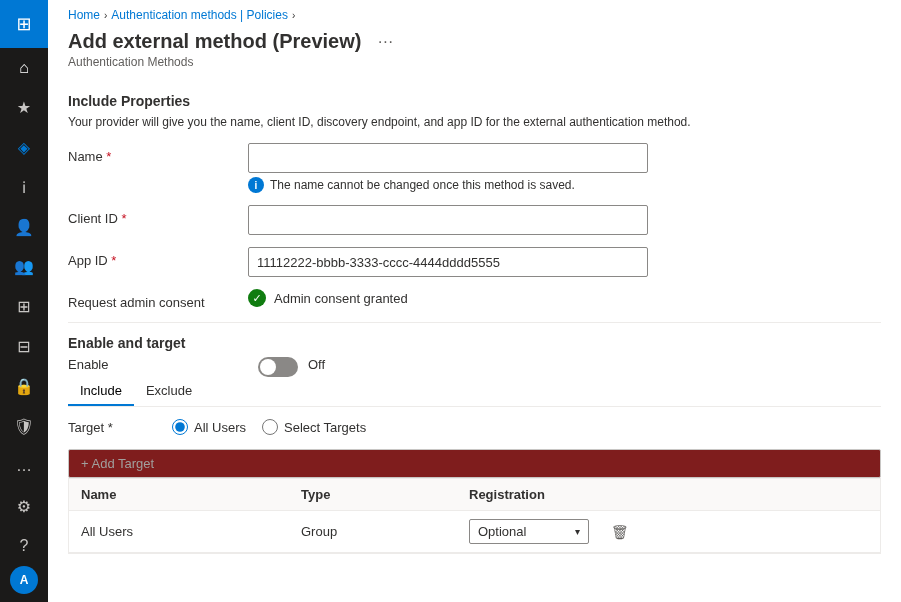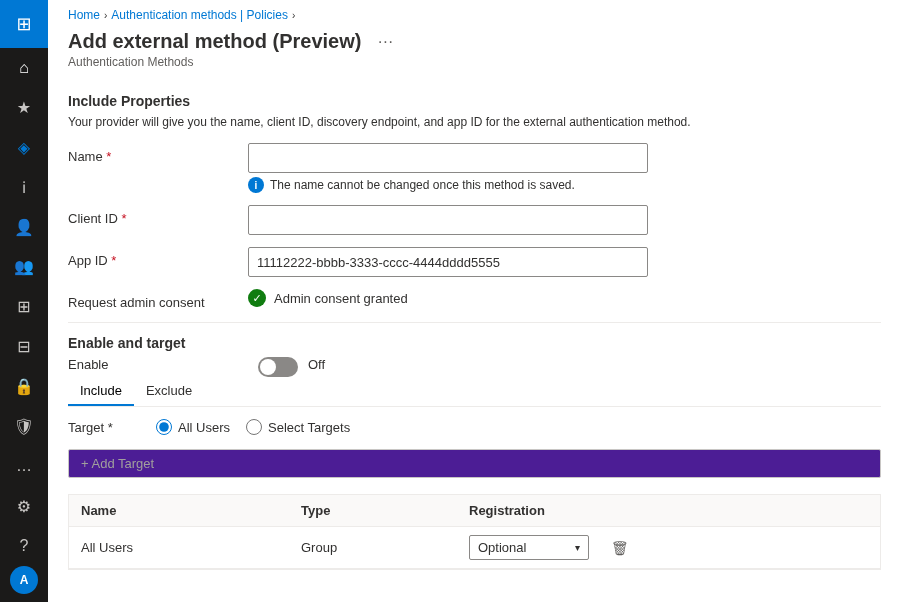--- a/index.html
+++ b/index.html
@@ -237,21 +237,21 @@
     .tab.active {
       border-bottom: 2px solid #0078d4;
       color: #000000;
       font-weight: 400;
     }
 
     
     .target-row {
       display: flex;
       align-items: center;
-      gap: 8px;
+      gap: 24px;
       margin-bottom: 14px;
     }
     .target-label {
       width: 80px;
       font-size: 13px;
     }
     .radio-group {
       display: flex;
       align-items: center;
       gap: 16px;
@@ -268,26 +268,25 @@
       cursor: pointer;
     }
 
     
     .add-target-btn {
       display: flex;
       align-items: center;
       gap: 6px;
       padding: 6px 12px;
       border: 1px solid #c8c6c4;
-      background: #4c1d95;
+      background: #7f1d1d;
       color: #a19f9d;
       border-radius: 2px;
       cursor: not-allowed;
       font-size: 13px;
-      margin-bottom: 16px;
     }
 
     
     .table-wrap {
       border: 1px solid #edebe9;
     }
     .table-header {
       display: flex;
       background: #faf9f8;
       border-bottom: 1px solid #edebe9;

